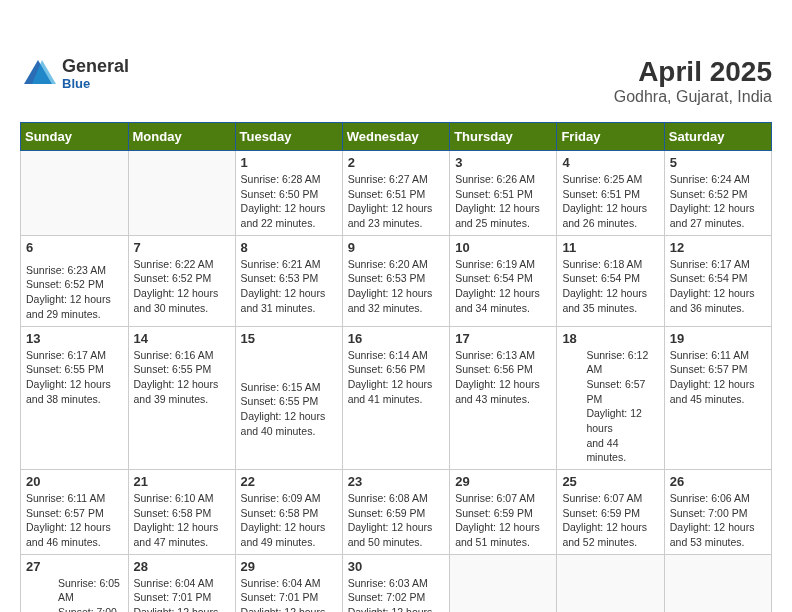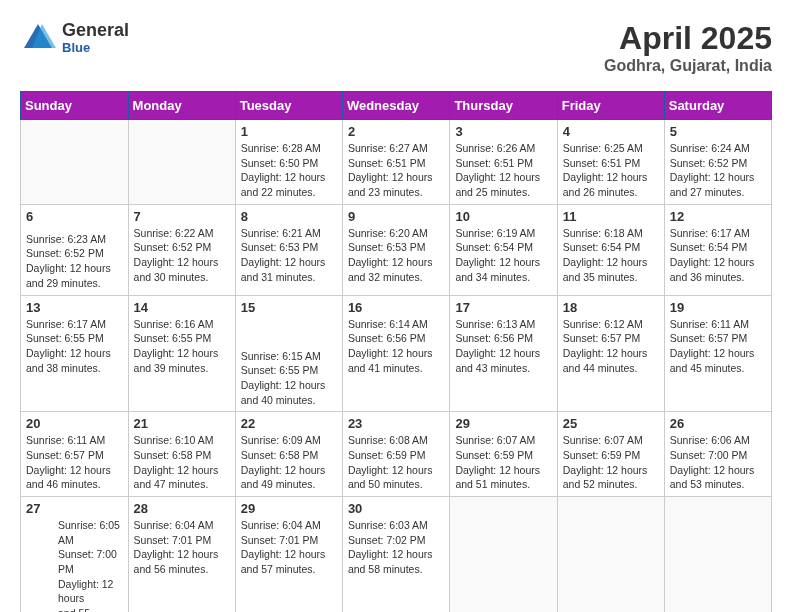--- a/index.html
+++ b/index.html
@@ -8,20 +8,21 @@
       background: #fff;
       width: 792px;
       min-height: 612px;
       padding: 20px;
     }
     .header {
       display: flex;
       justify-content: space-between;
       align-items: flex-start;
       margin-bottom: 16px;
+      margin-top: 36px;
     }
     .logo {
       display: flex;
       align-items: center;
       gap: 6px;
     }
     .logo-text {
       display: flex;
       flex-direction: column;
       line-height: 1.1;
@@ -37,36 +38,35 @@
       color: #1a5fa8;
     }
     .logo-icon {
       width: 36px;
       height: 36px;
     }
     .title-block {
       text-align: right;
     }
     .month-title {
-      font-size: 32px;
+      font-size: 28px;
       font-weight: bold;
       color: #333;
     }
     .location {
       font-size: 16px;
       color: #555;
-      font-weight: bold;
     }
     .calendar {
       width: 100%;
       border-collapse: collapse;
       border: 1px solid #ccc;
     }
     .calendar th {
-      background-color: #a21caf;
+      background-color: #4d7c0f;
       color: #fff;
       font-size: 13px;
       padding: 6px 4px;
       text-align: left;
       border: 1px solid #1e5a9e;
     }
     .calendar td {
       vertical-align: top;
       border: 1px solid #ccc;
       padding: 4px 5px;
@@ -246,21 +246,21 @@
         </td>
         <td>
           <span class="day-number">17</span>
           <div class="day-info" style="white-space: pre-line;">Sunrise: 6:13 AM
 Sunset: 6:56 PM
 Daylight: 12 hours
 and 43 minutes.</div>
         </td>
         <td>
           <span class="day-number">18</span>
-          <div class="day-info" style="white-space: pre-line;">Sunrise: 6:12 AM
+          <div class="day-info" style="white-space: pre-line; margin-left: 24px;">Sunrise: 6:12 AM
 Sunset: 6:57 PM
 Daylight: 12 hours
 and 44 minutes.</div>
         </td>
         <td>
           <span class="day-number">19</span>
           <div class="day-info" style="white-space: pre-line;">Sunrise: 6:11 AM
 Sunset: 6:57 PM
 Daylight: 12 hours
 and 45 minutes.</div>

